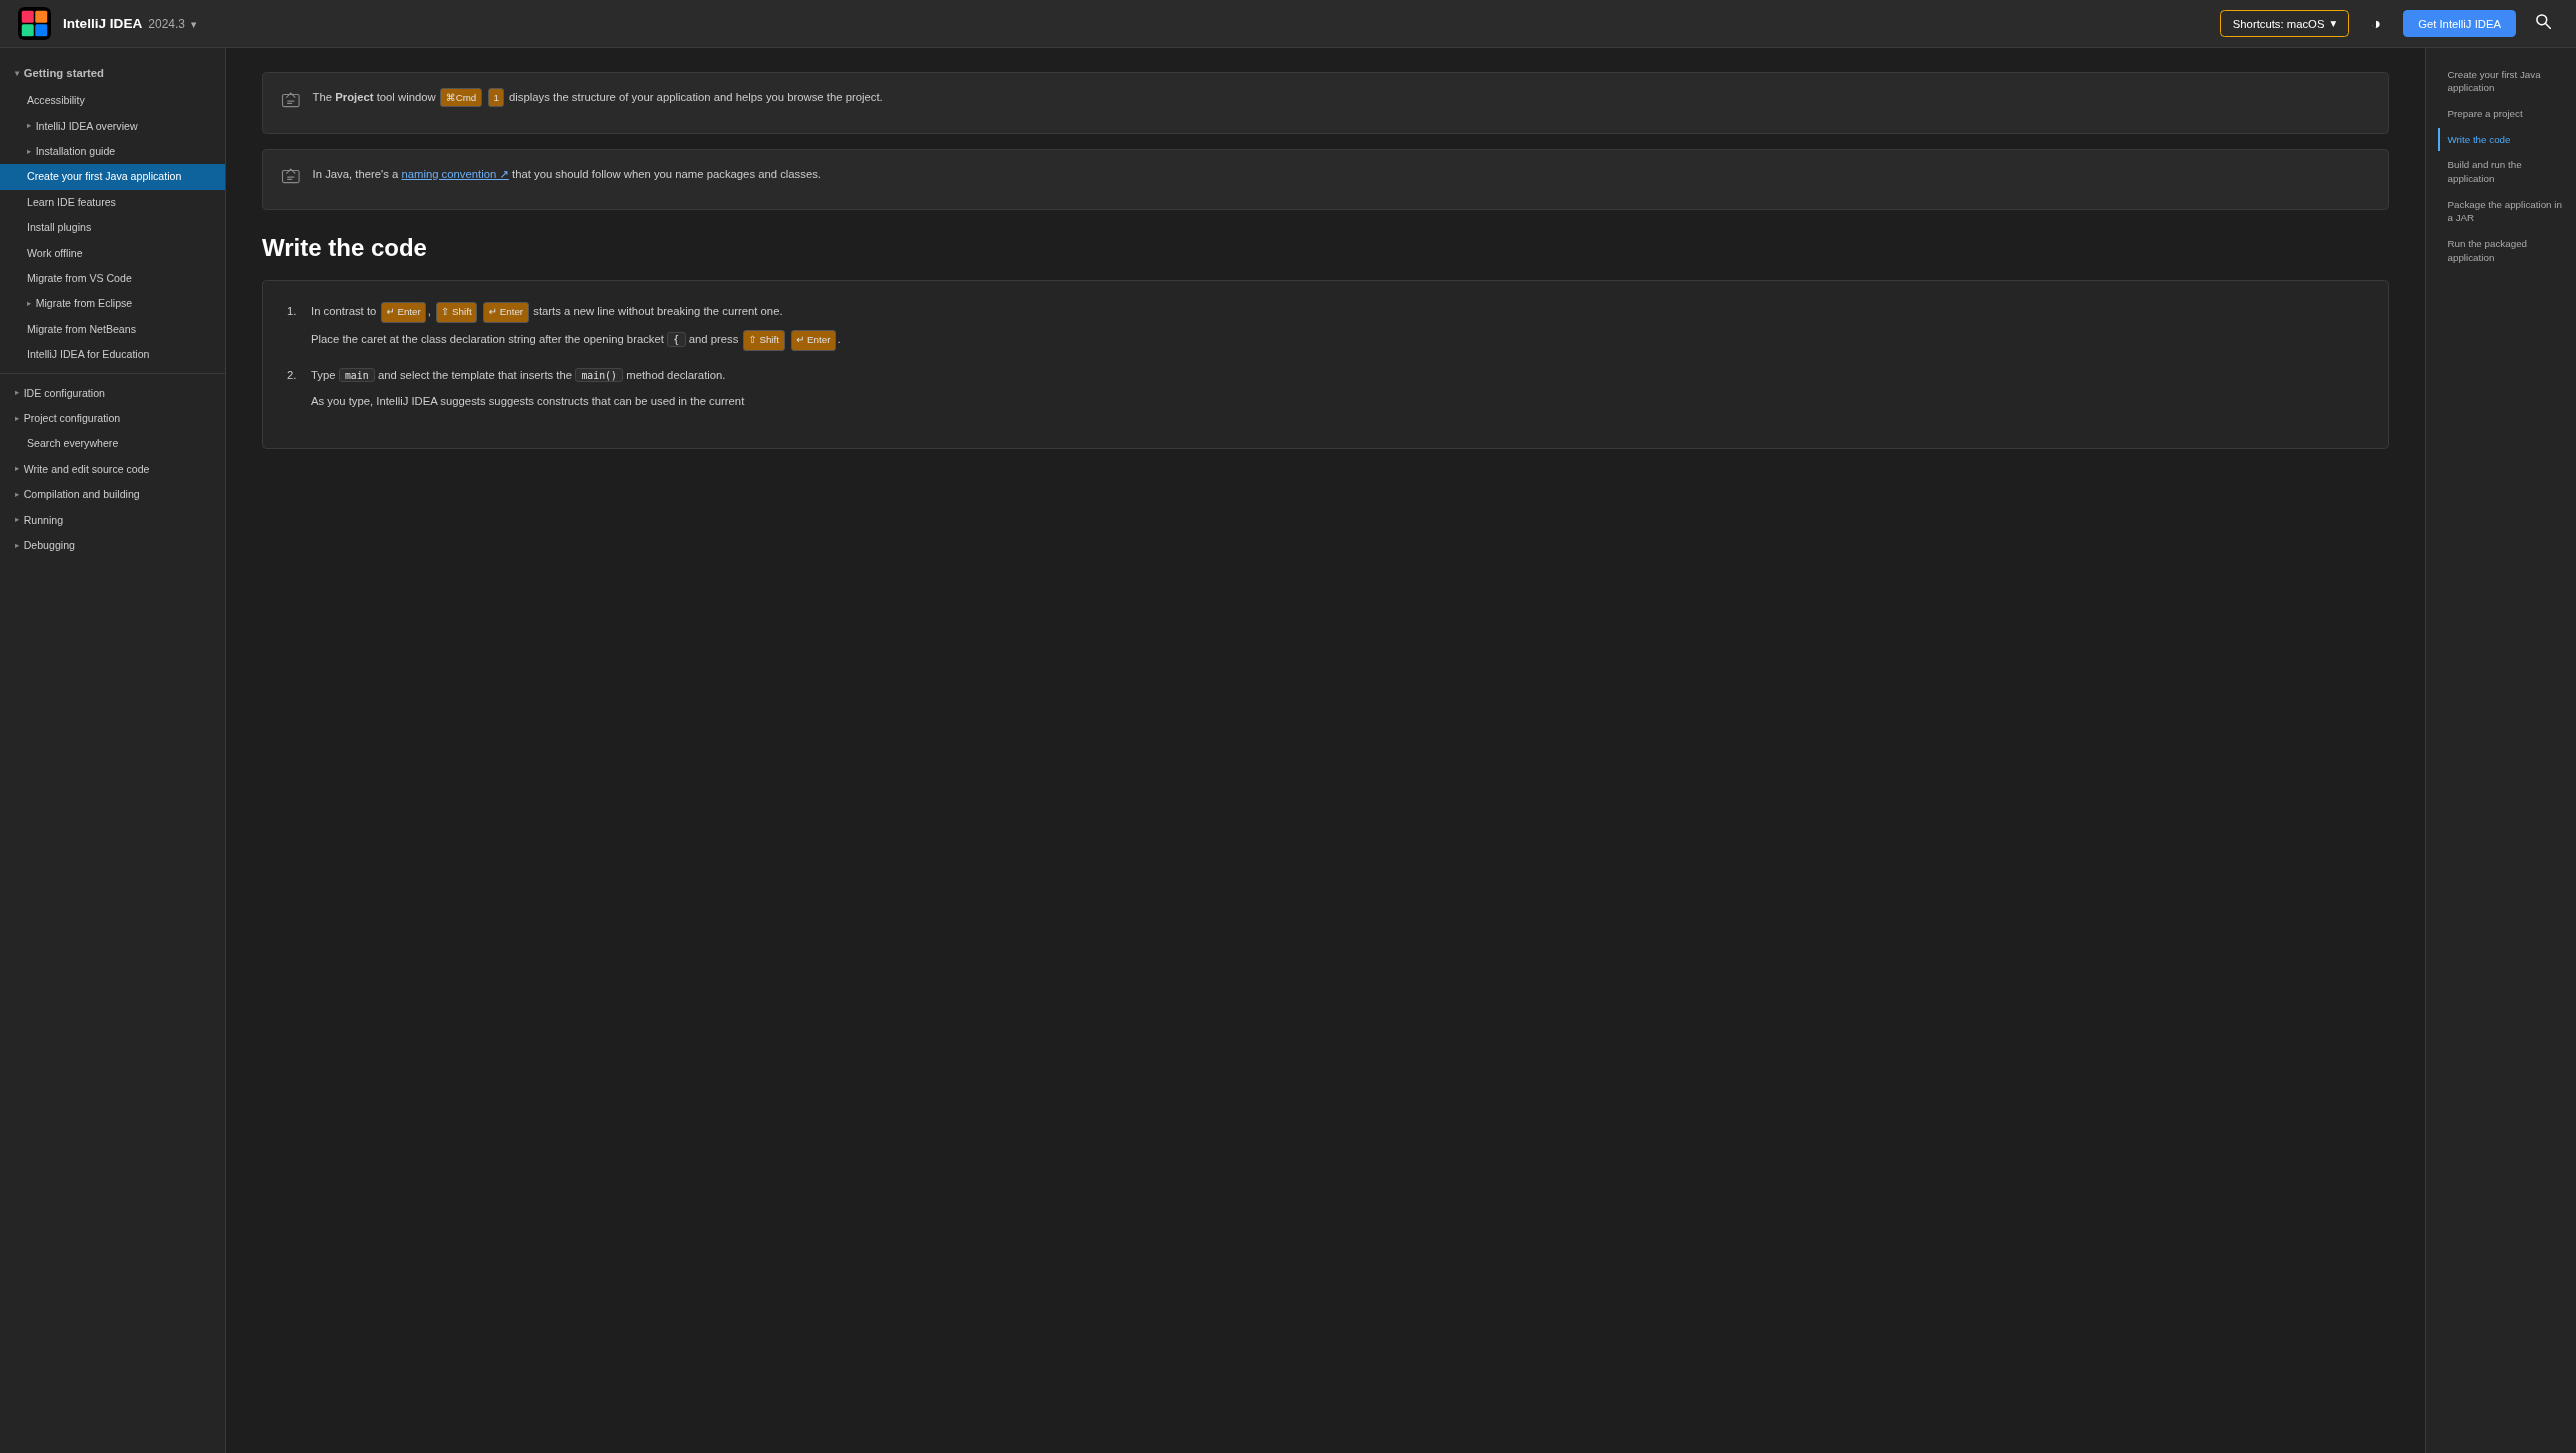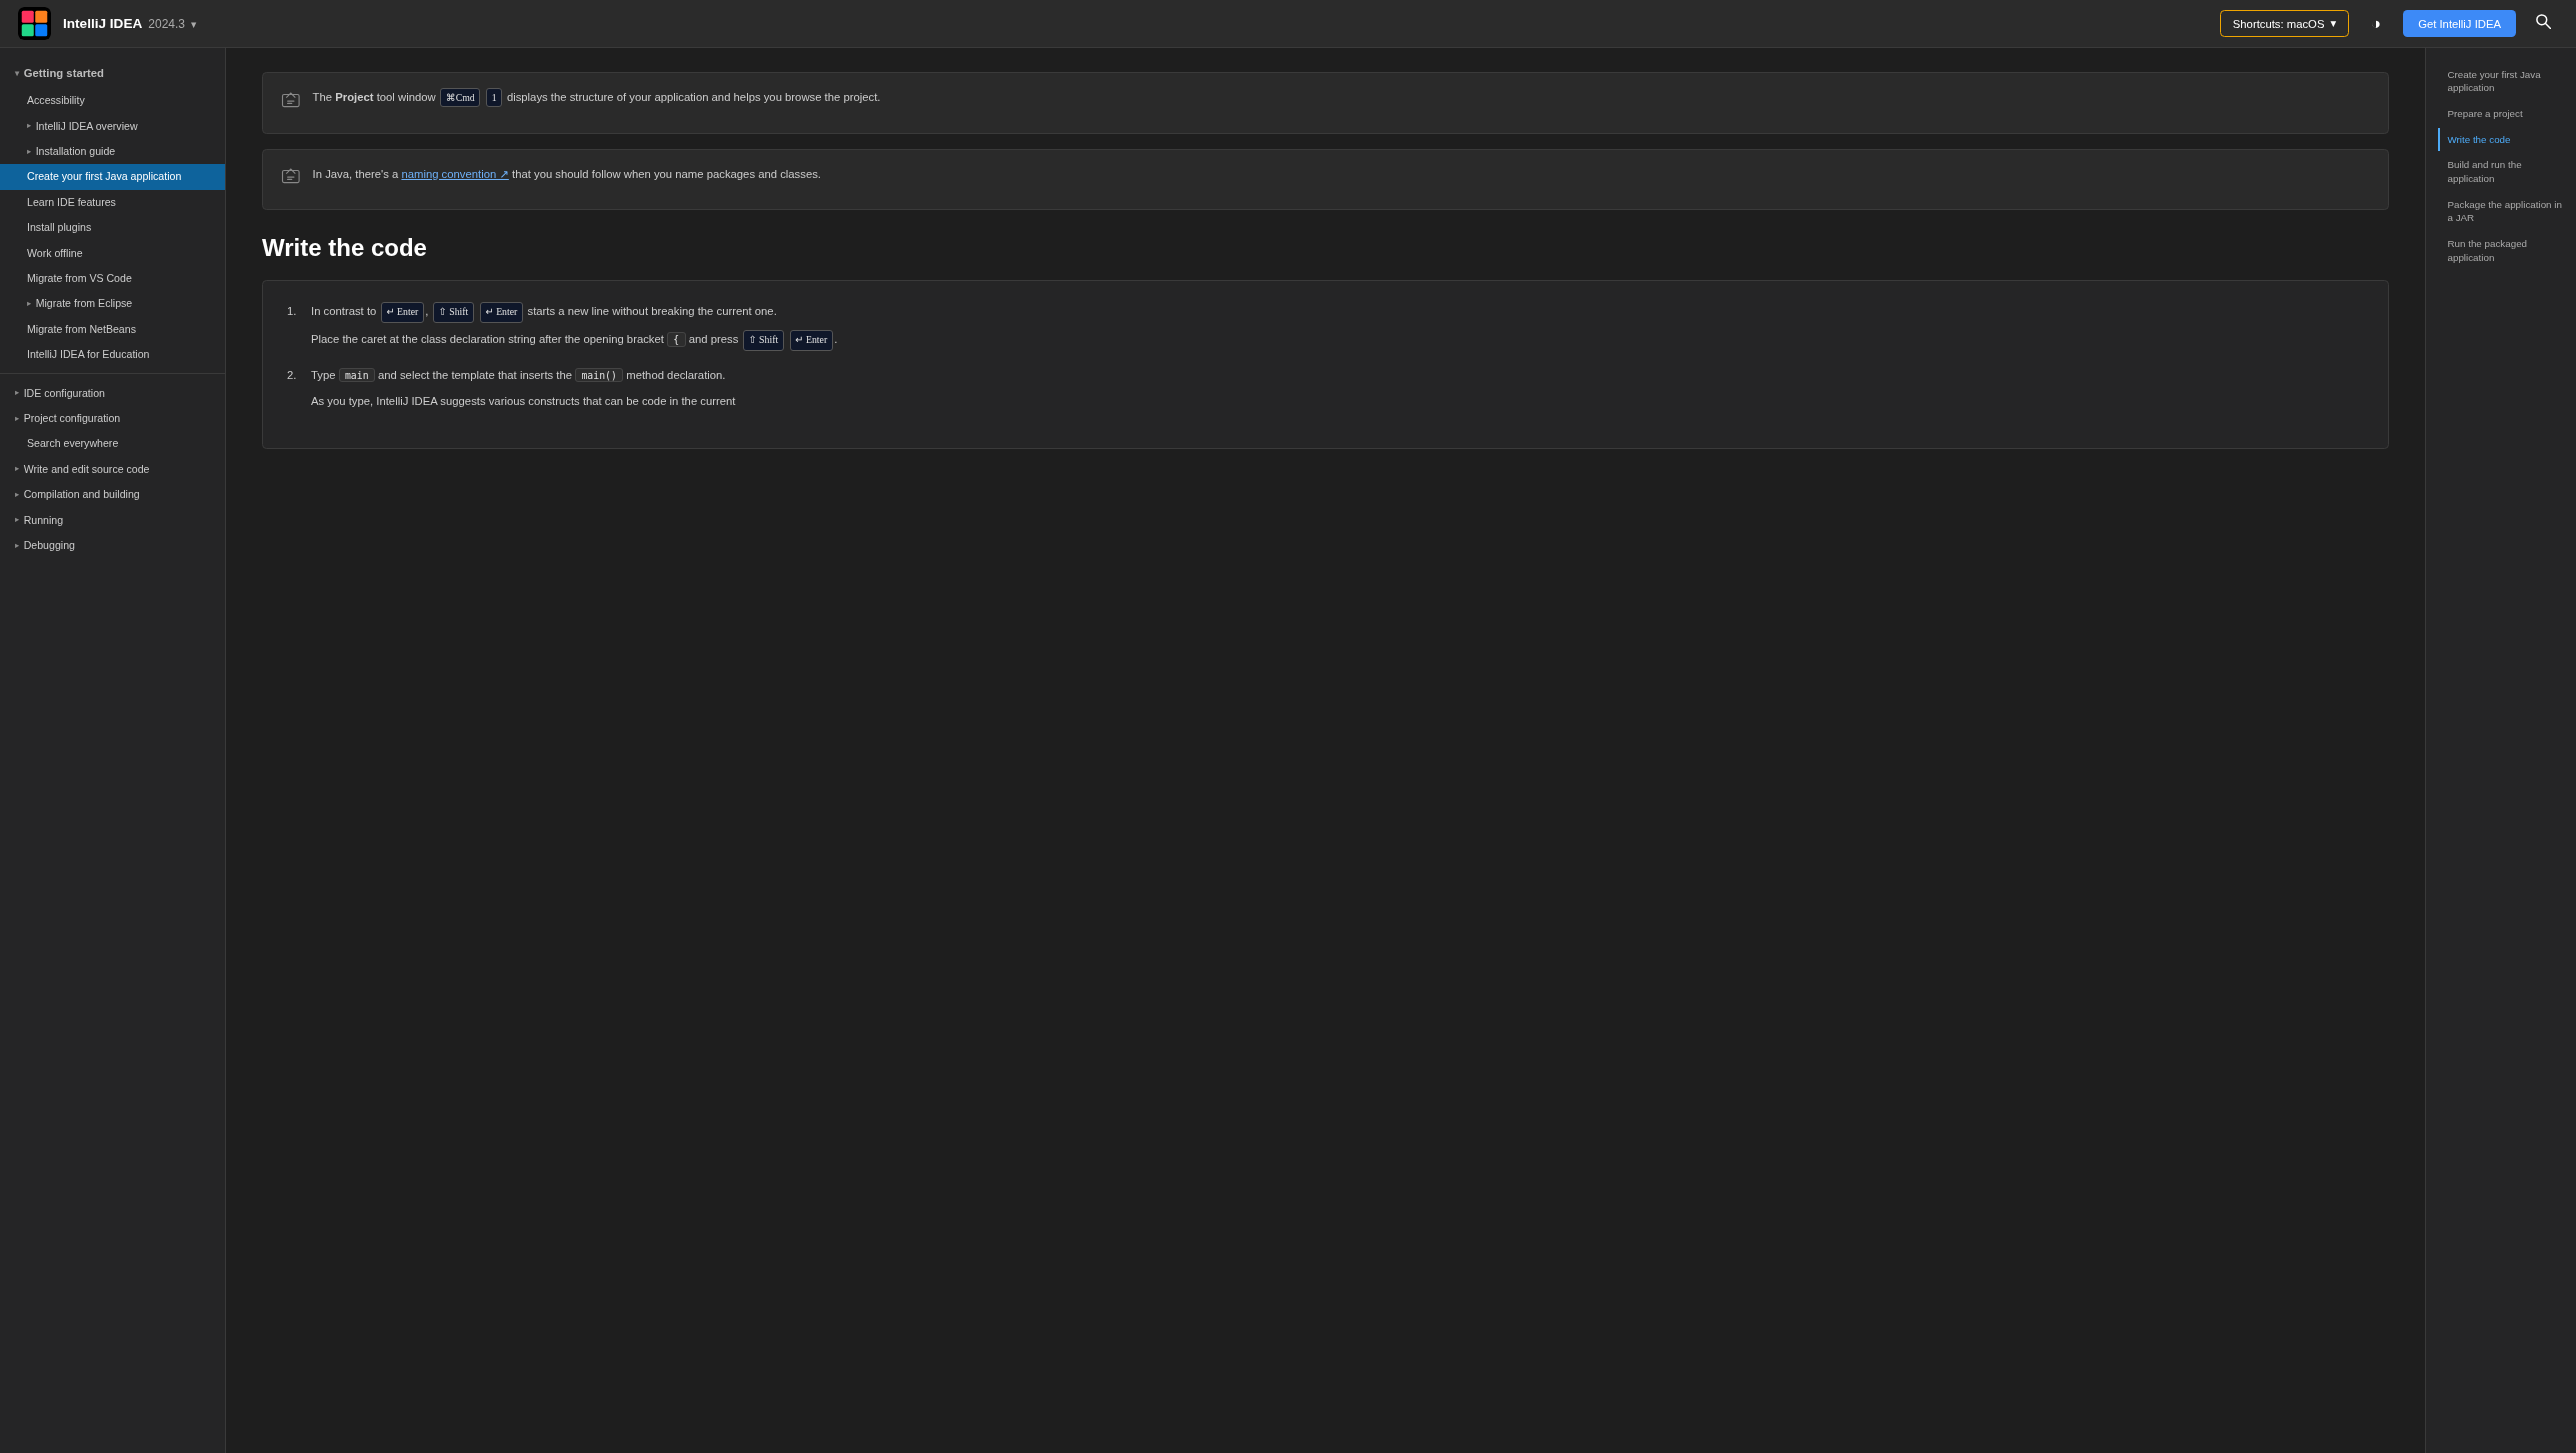--- a/index.html
+++ b/index.html
@@ -166,26 +166,26 @@
       flex-shrink: 0;
       margin-top: 1.5px;
       color: #888;
     }
     .info-text { flex: 1; }
     .info-text a { color: #6eb0f7; text-decoration: underline; cursor: pointer; }
 
     .kbd {
       display: inline-flex;
       align-items: center;
-      background: #0f172a;
+      background: #a16207;
       border: 0.8px solid #555;
       border-radius: 3px;
       padding: 0.8px 4.5px;
       font-size: 9.8px;
-      font-family: Liberation Serif, serif;
+      font-family: Liberation Sans, sans-serif;
       color: #e0e0e0;
       margin: 0 1.5px;
     }
     .code-inline {
       background: #2d2d2d;
       border: 0.8px solid #444;
       border-radius: 3px;
       padding: 0.8px 5.3px;
       font-size: 9.8px;
       font-family: monospace;
@@ -456,21 +456,21 @@
           </p>
         </li>
         <li>
           <p>
             Type <span class="code-inline">main</span>
             and select the template that inserts the
             <span class="code-inline">main()</span>
             method declaration.
           </p>
           <p>
-            As you type, IntelliJ IDEA suggests various constructs that can be code in the current
+            As you type, IntelliJ IDEA suggests suggests constructs that can be used in the current
           </p>
         </li>
       </ol>
     </div>
 
   </main>
 
   <aside class="right-panel">
     <div class="right-panel-item">
       <span>Create your first Java application</span>

